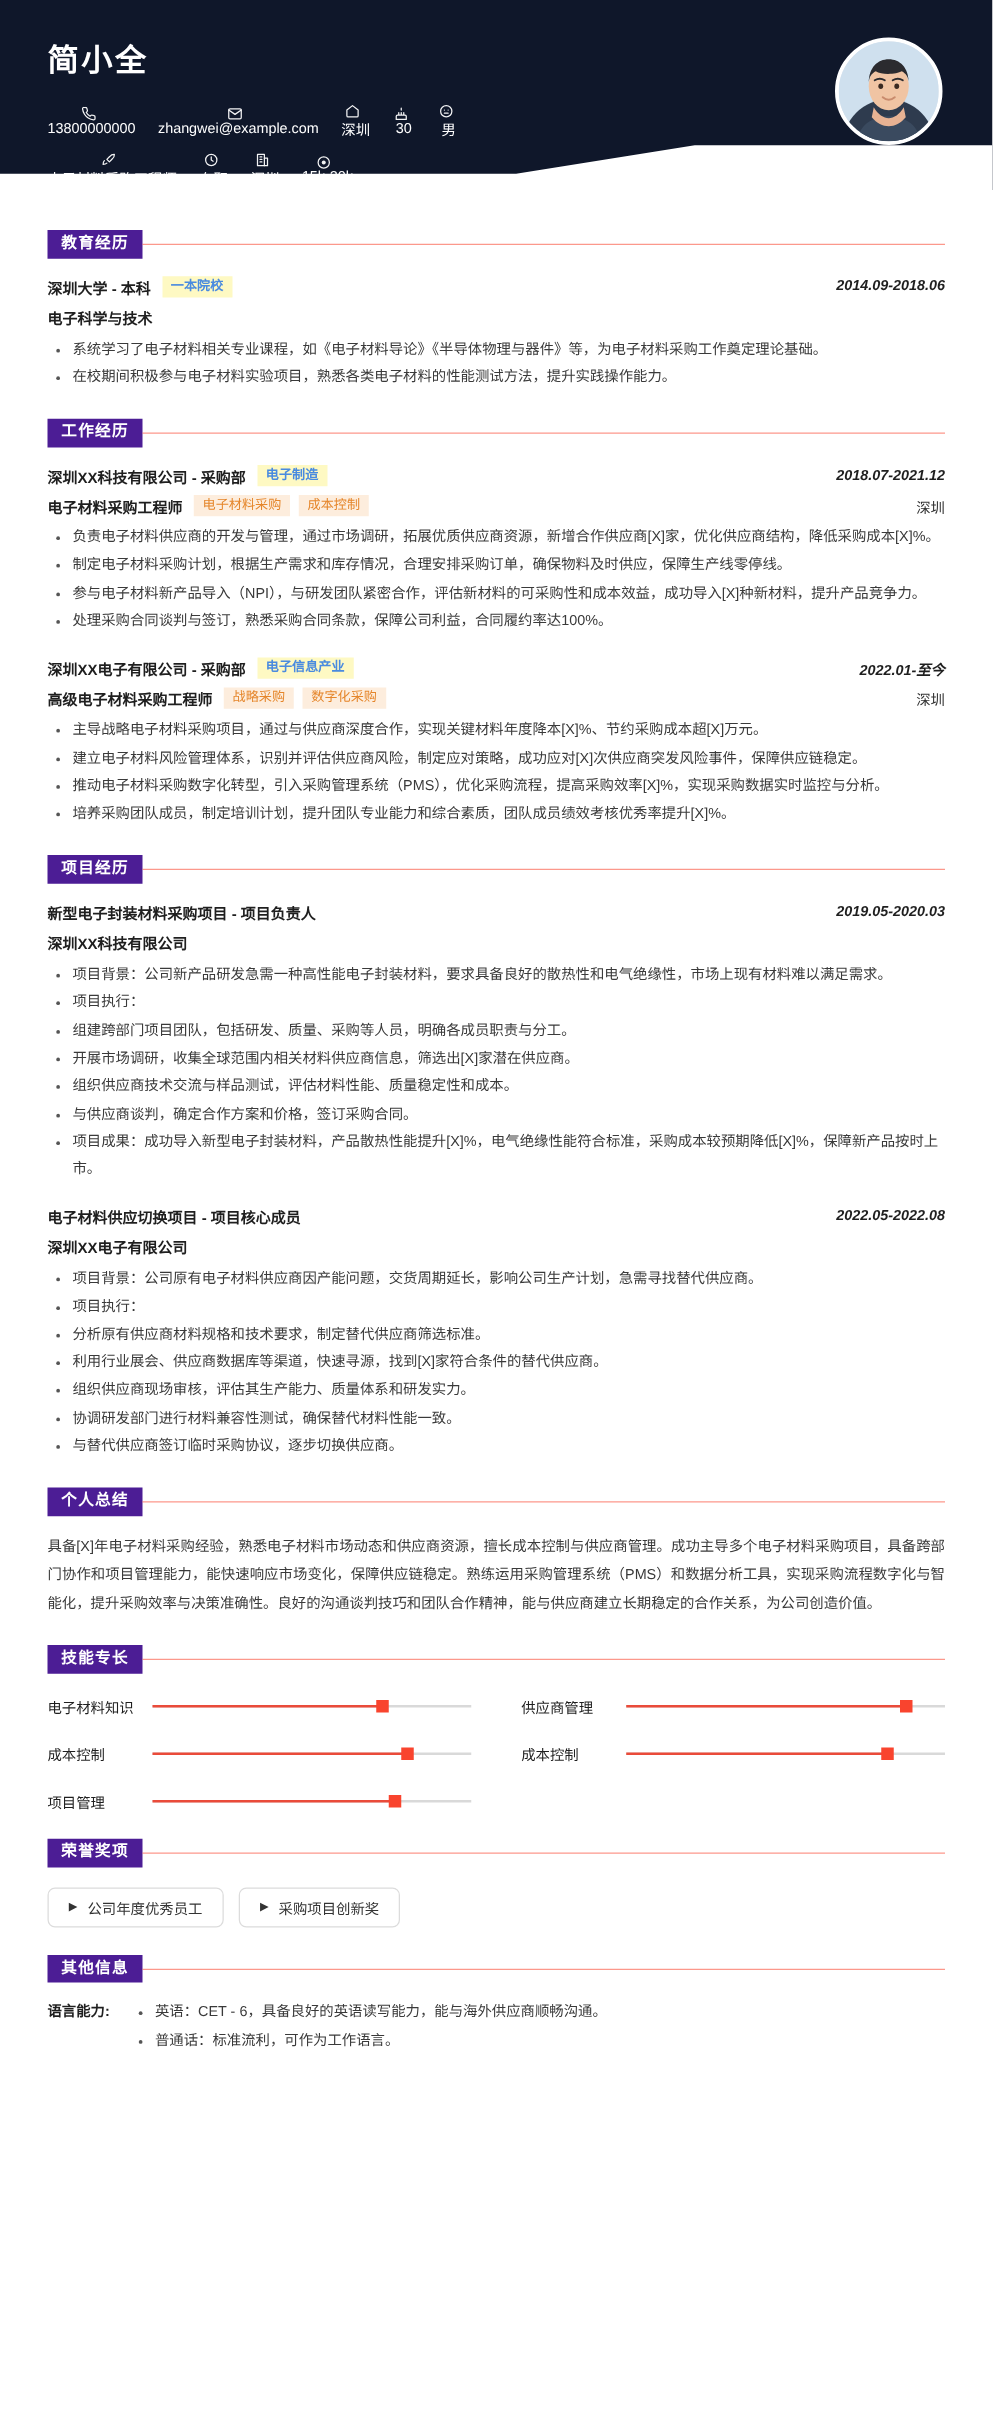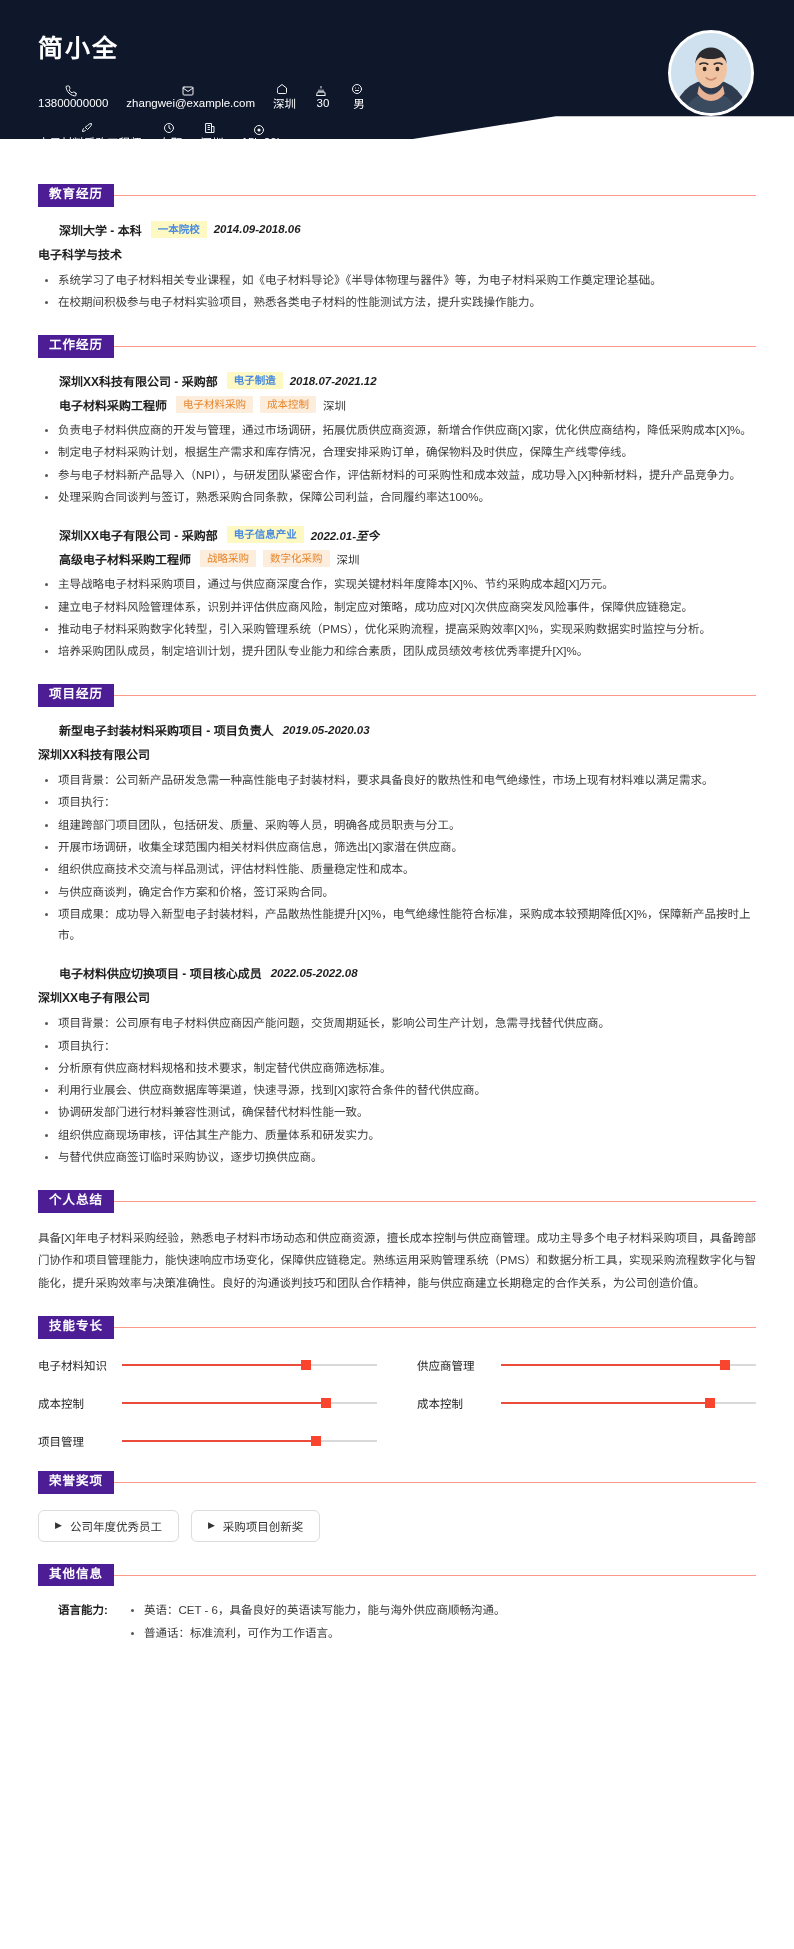--- a/index.html
+++ b/index.html
@@ -91,22 +91,22 @@
     height: 1px;
     background: #f9442e;
     opacity: .55;
   }
 
   
   .entry { margin-bottom: 14px; }
   .entry-row {
     display: flex;
     align-items: center;
+    justify-content: space-between;
     margin-bottom: 7px;
-    margin-left: 21px;
   }
   .entry-left { display: flex; align-items: center; flex-wrap: wrap; }
   .entry-title {
     font-size: 12px;
     font-weight: bold;
     color: #1f1f1f;
     margin-right: 9px;
   }
   .entry-date {
     font-size: 11.5px;
@@ -231,21 +231,20 @@
 
   
   .other-row { display: flex; align-items: flex-start; }
   .other-label {
     font-size: 11.5px;
     font-weight: bold;
     color: #1f1f1f;
     flex: 0 0 auto;
     width: 66px;
     line-height: 1.85;
-    margin-left: 20px;
   }
   .other-list { flex: 1 1 auto; }
 </style>
 </head>
 <body>
 
 <div class="header">
   <div class="header-inner">
     <div class="hdr-left">
       <div class="name">简小全</div>
@@ -457,22 +456,22 @@
       <div class="entry-row">
         <span class="entry-title">电子材料供应切换项目 - 项目核心成员</span>
         <span class="entry-date">2022.05-2022.08</span>
       </div>
       <div class="entry-plain">深圳XX电子有限公司</div>
       <ul class="bullets">
         <li>项目背景：公司原有电子材料供应商因产能问题，交货周期延长，影响公司生产计划，急需寻找替代供应商。</li>
         <li>项目执行：</li>
         <li>分析原有供应商材料规格和技术要求，制定替代供应商筛选标准。</li>
         <li>利用行业展会、供应商数据库等渠道，快速寻源，找到[X]家符合条件的替代供应商。</li>
+        <li>组织供应商现场审核，评估其生产能力、质量体系和研发实力。</li>
         <li>协调研发部门进行材料兼容性测试，确保替代材料性能一致。</li>
-        <li>组织供应商现场审核，评估其生产能力、质量体系和研发实力。</li>
         <li>与替代供应商签订临时采购协议，逐步切换供应商。</li>
       </ul>
     </div>
   </div>
 
   <div class="section">
     <div class="sec-head">
       <div class="sec-title">个人总结</div>
       <div class="sec-rule"></div>
     </div>

